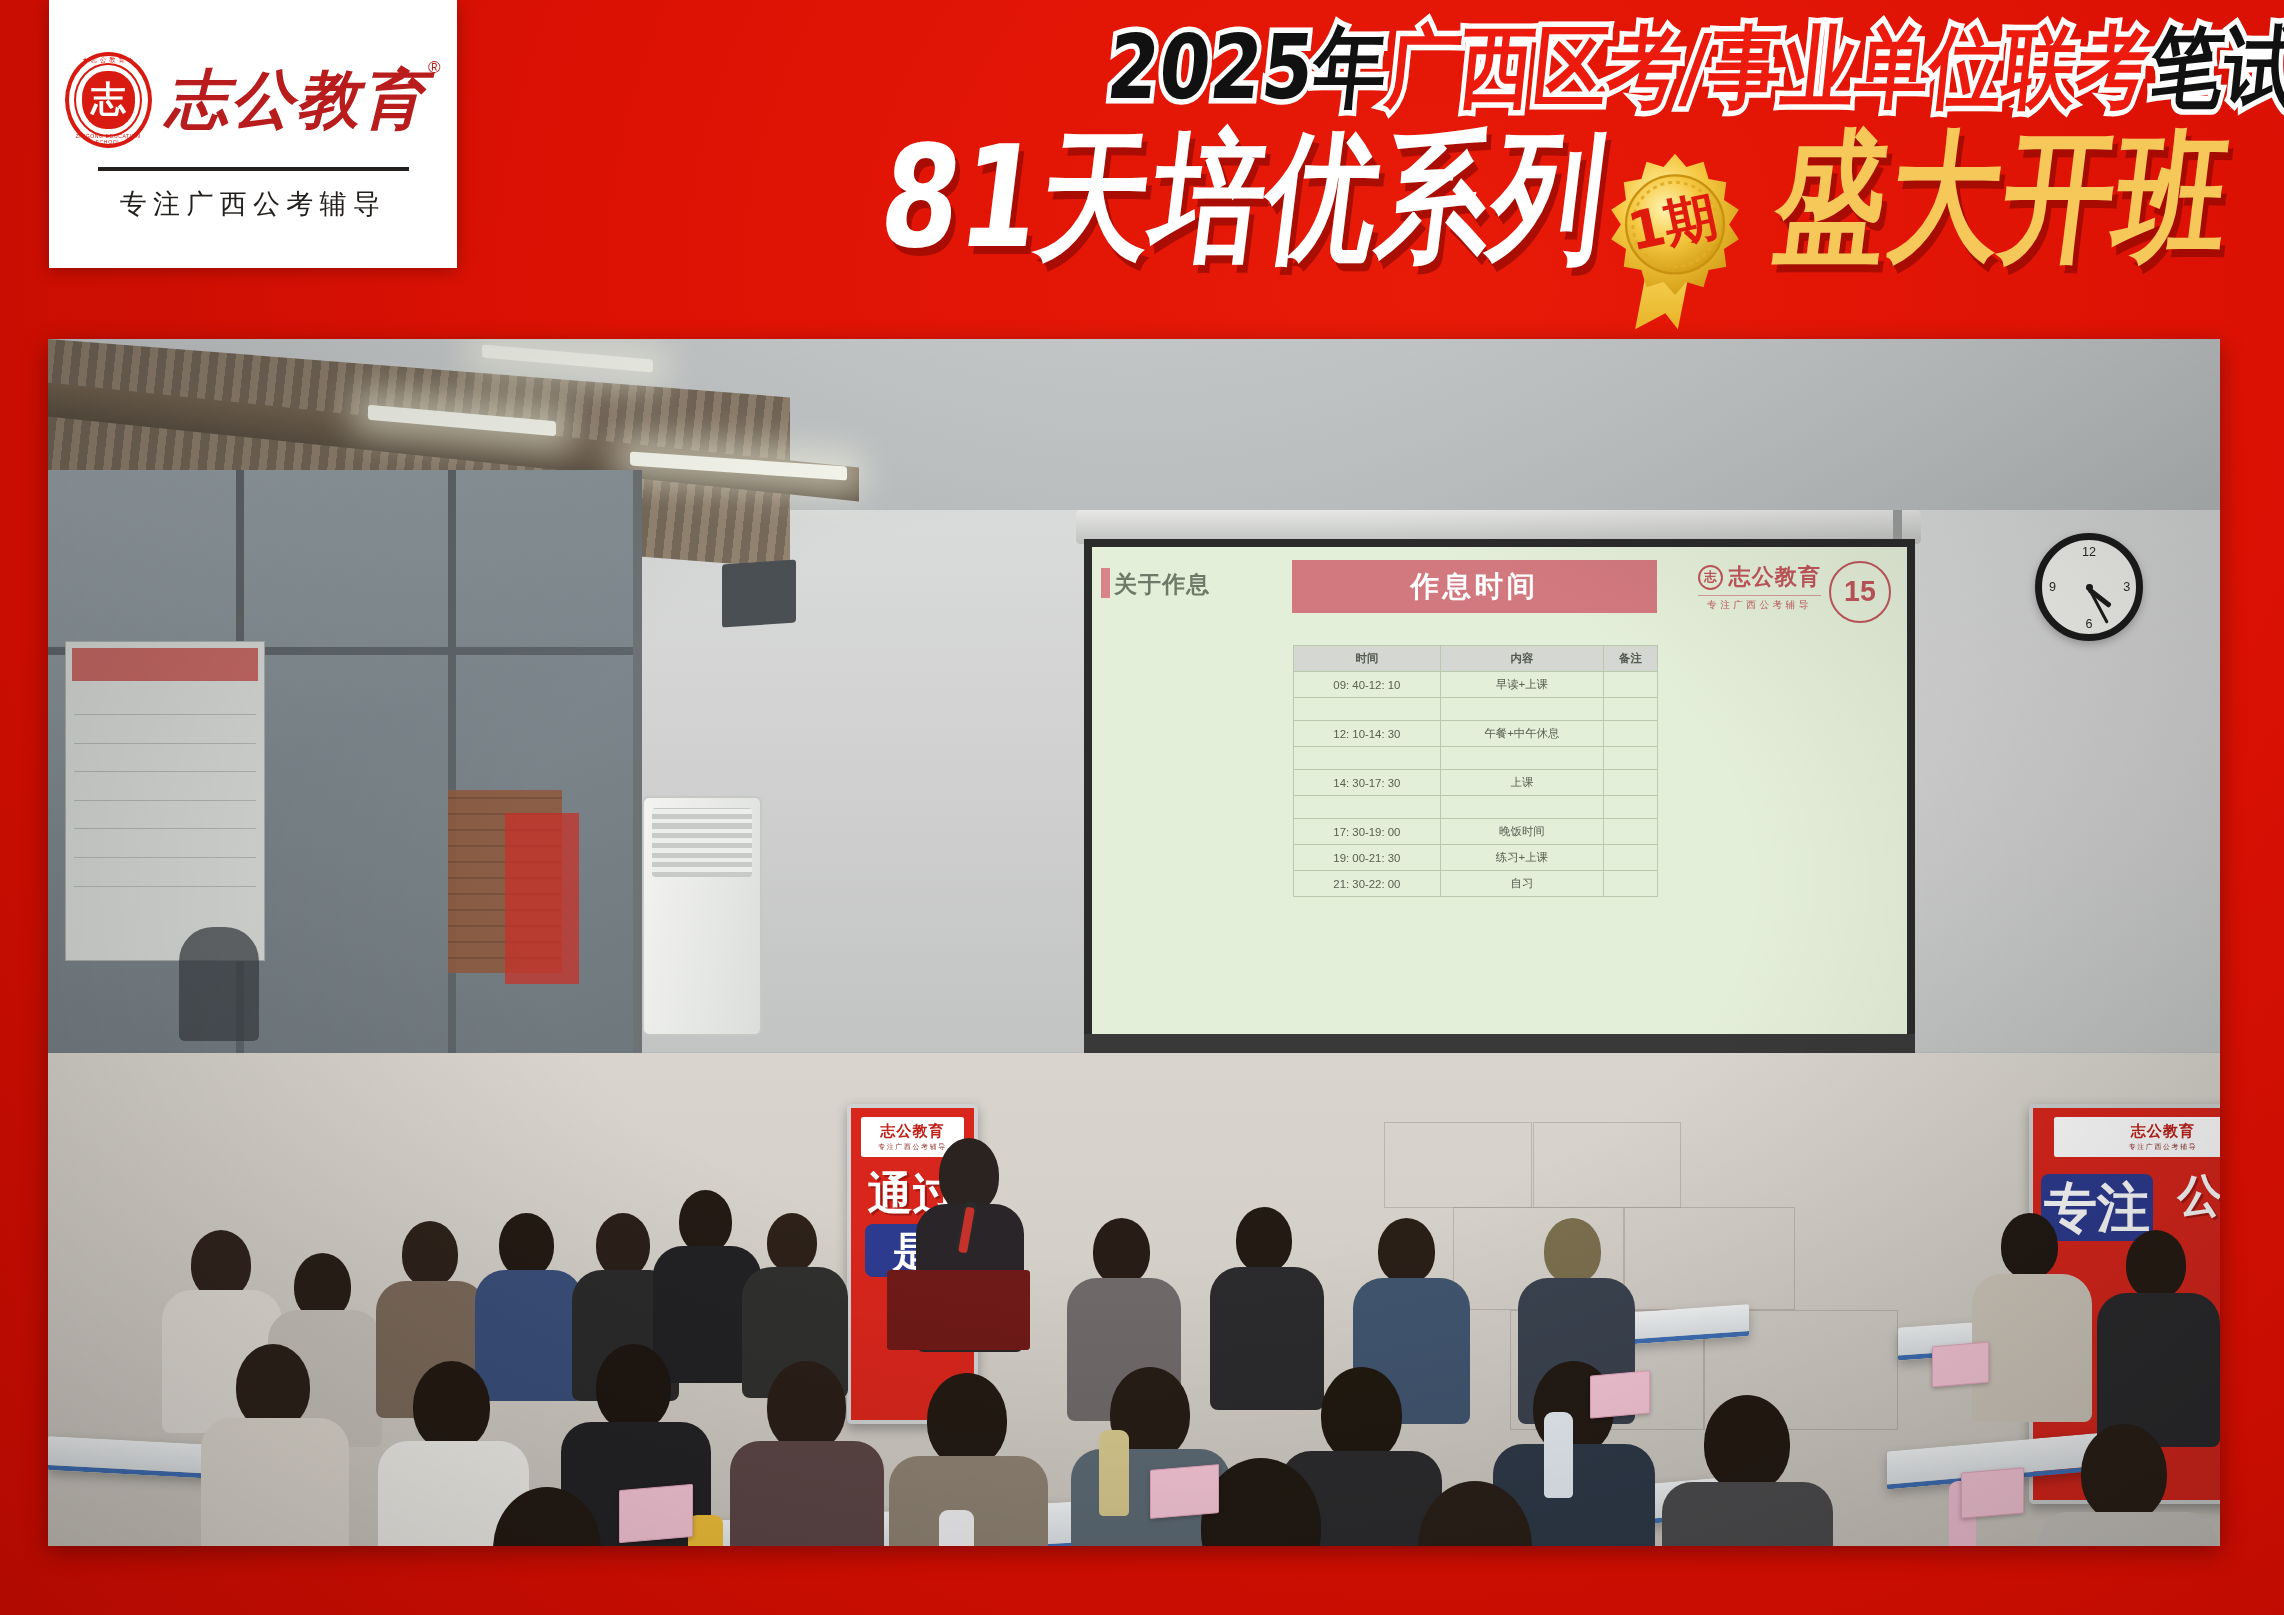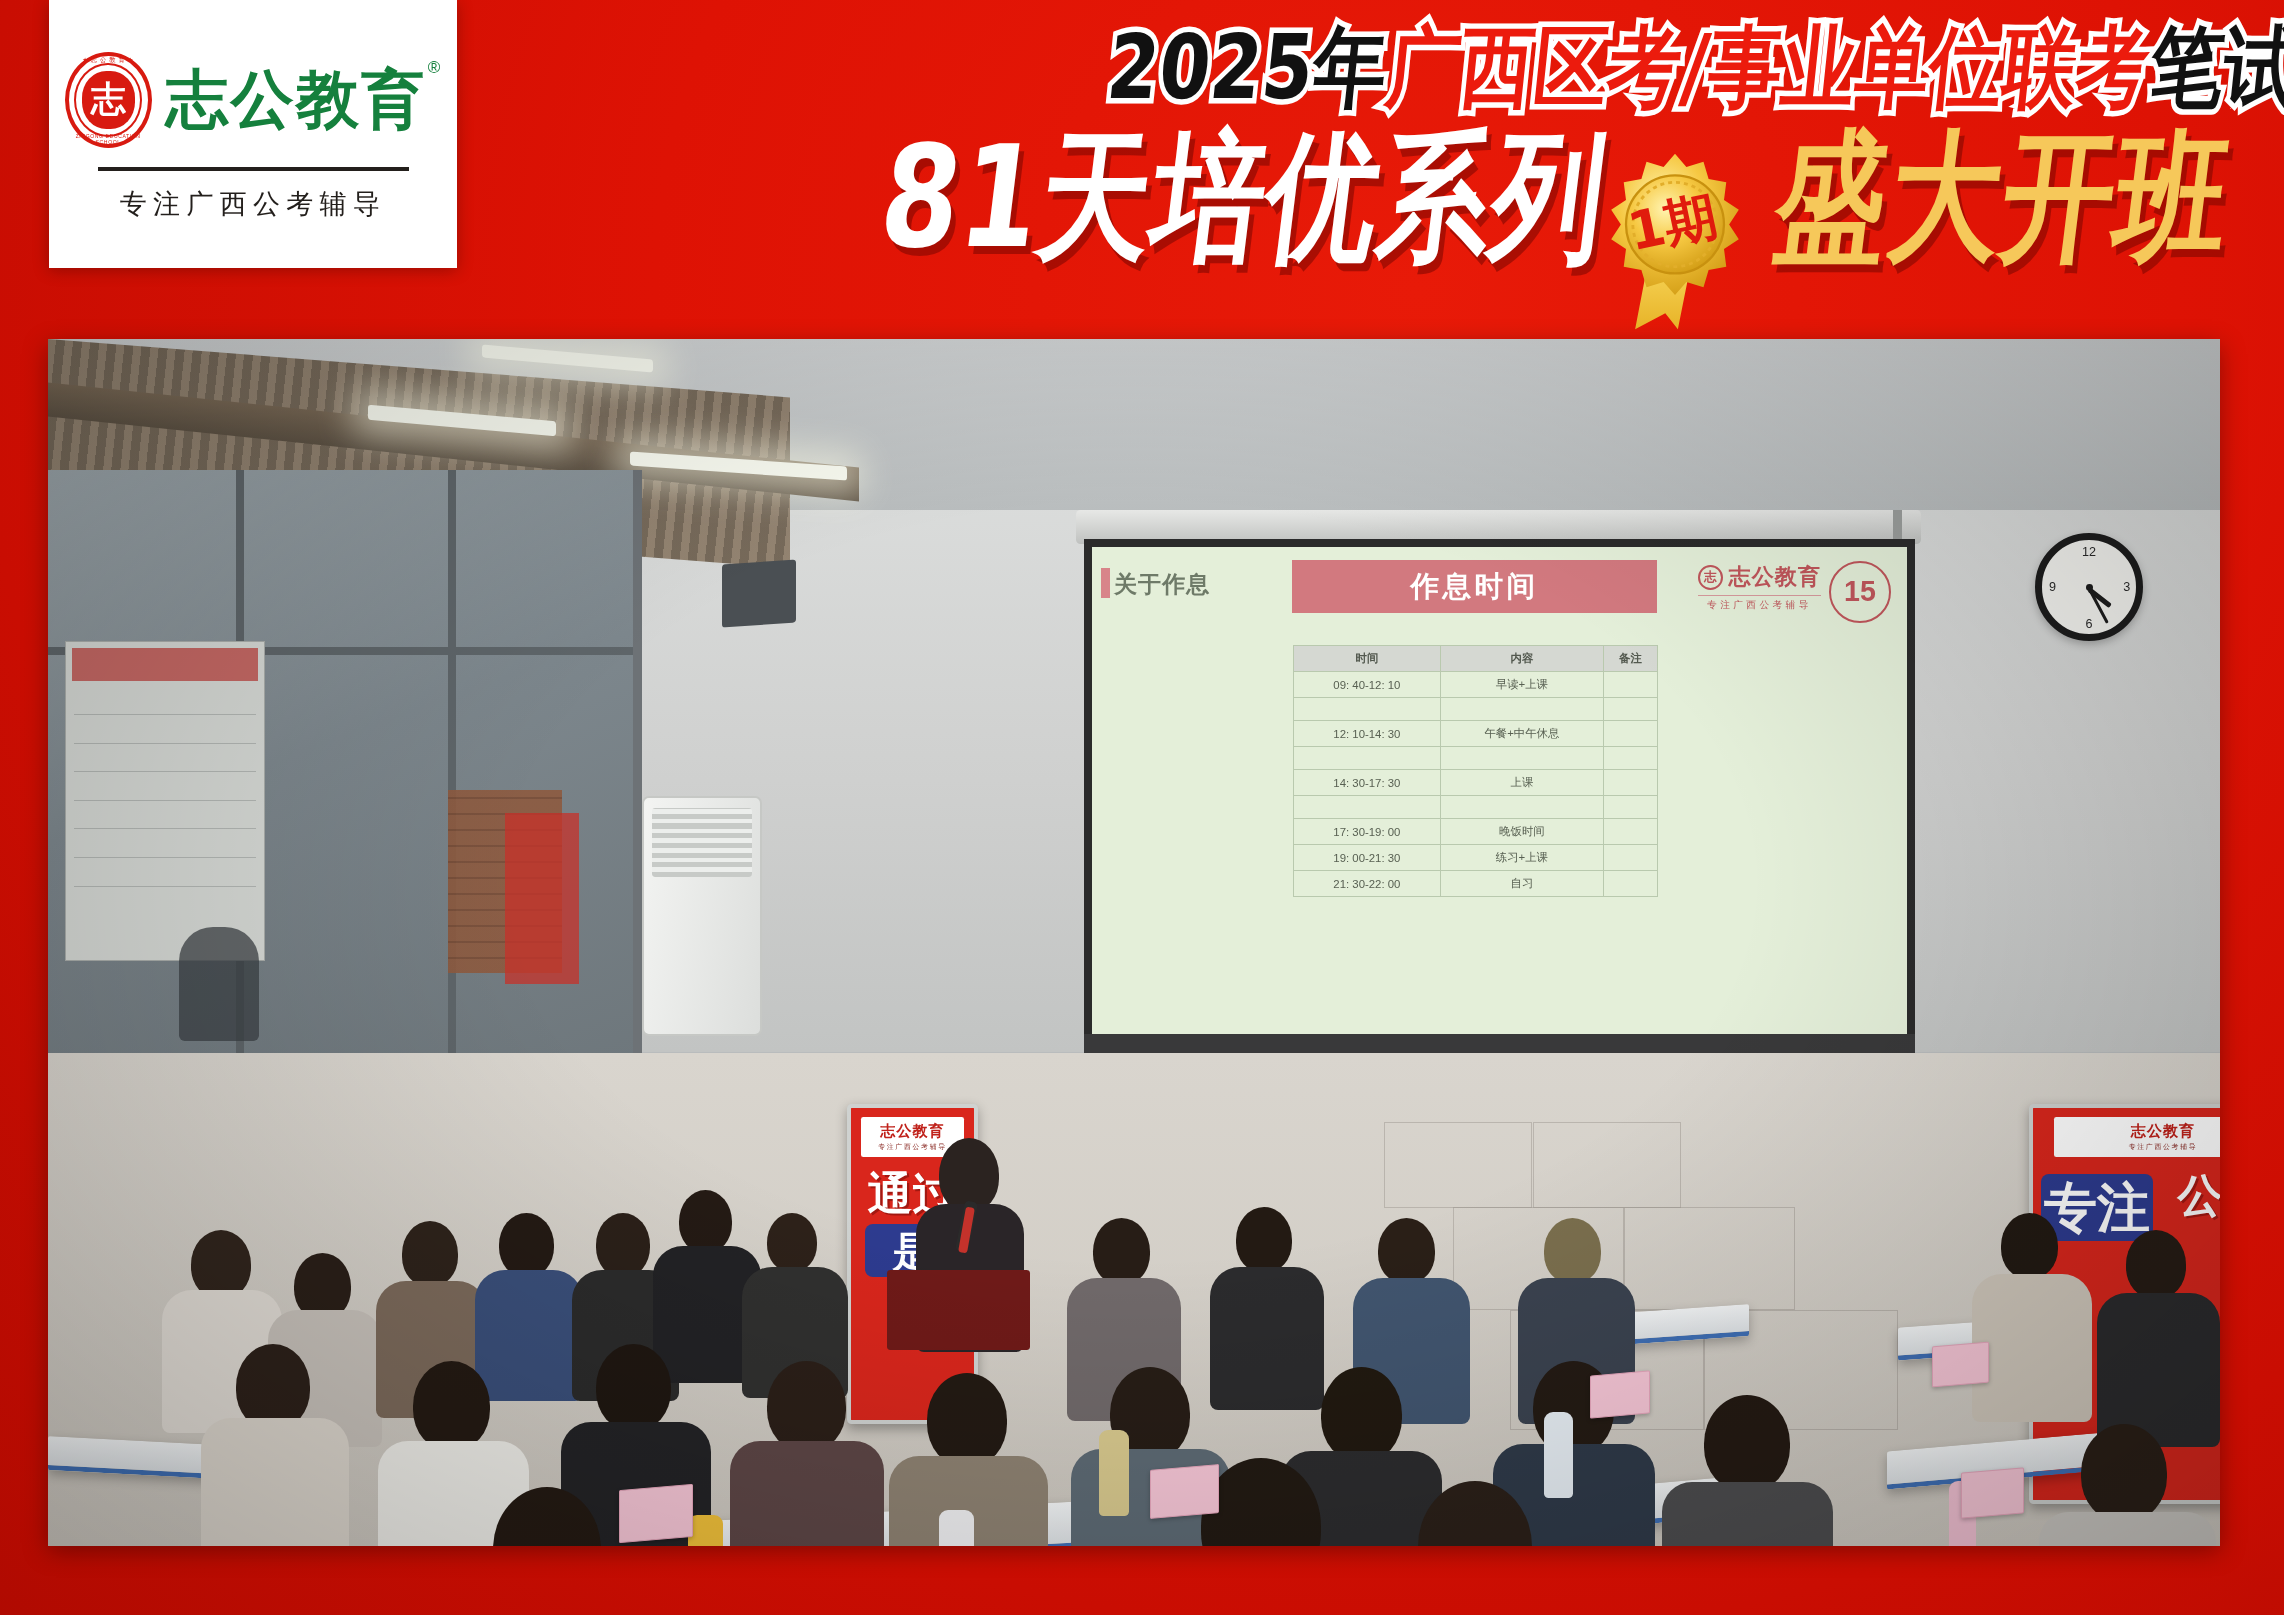--- a/index.html
+++ b/index.html
@@ -41,22 +41,22 @@
     color:#fff;font-size:35px;font-weight:700;line-height:1;
     font-family:"DejaVu Sans","Liberation Sans",sans-serif;
   }
   .seal .micro-top,.seal .micro-bot{
     position:absolute;left:0;right:0;text-align:center;color:#d81a10;
     font-size:6.3px;letter-spacing:0.6px;
   }
   .seal .micro-top{top:4px;}
   .seal .micro-bot{bottom:2.9px;font-size:5.1px;}
   .brand-cn{
-    font-size:63px;font-weight:700;color:#15803d;letter-spacing:2.3px;
-    line-height:1;position:relative;white-space:nowrap;
+    font-size:63px;font-weight:700;color:#b91c1c;letter-spacing:2.3px;
+    line-height:1;position:relative;white-space:nowrap;font-style:italic;
   }
   .brand-cn sup{font-size:17px;position:relative;top:-26px;left:1.1px;font-weight:400;}
   .logo-rule{width:311px;height:4px;background:#231f1c;margin:19.4px 0 15px;}
   .brand-sub{
     font-size:27px;color:#231f1c;letter-spacing:6.3px;white-space:nowrap;font-weight:400;
   }
 
   
   #headline{
     position:absolute;left:1079px;top:5.7px;width:1199px;height:320px;

